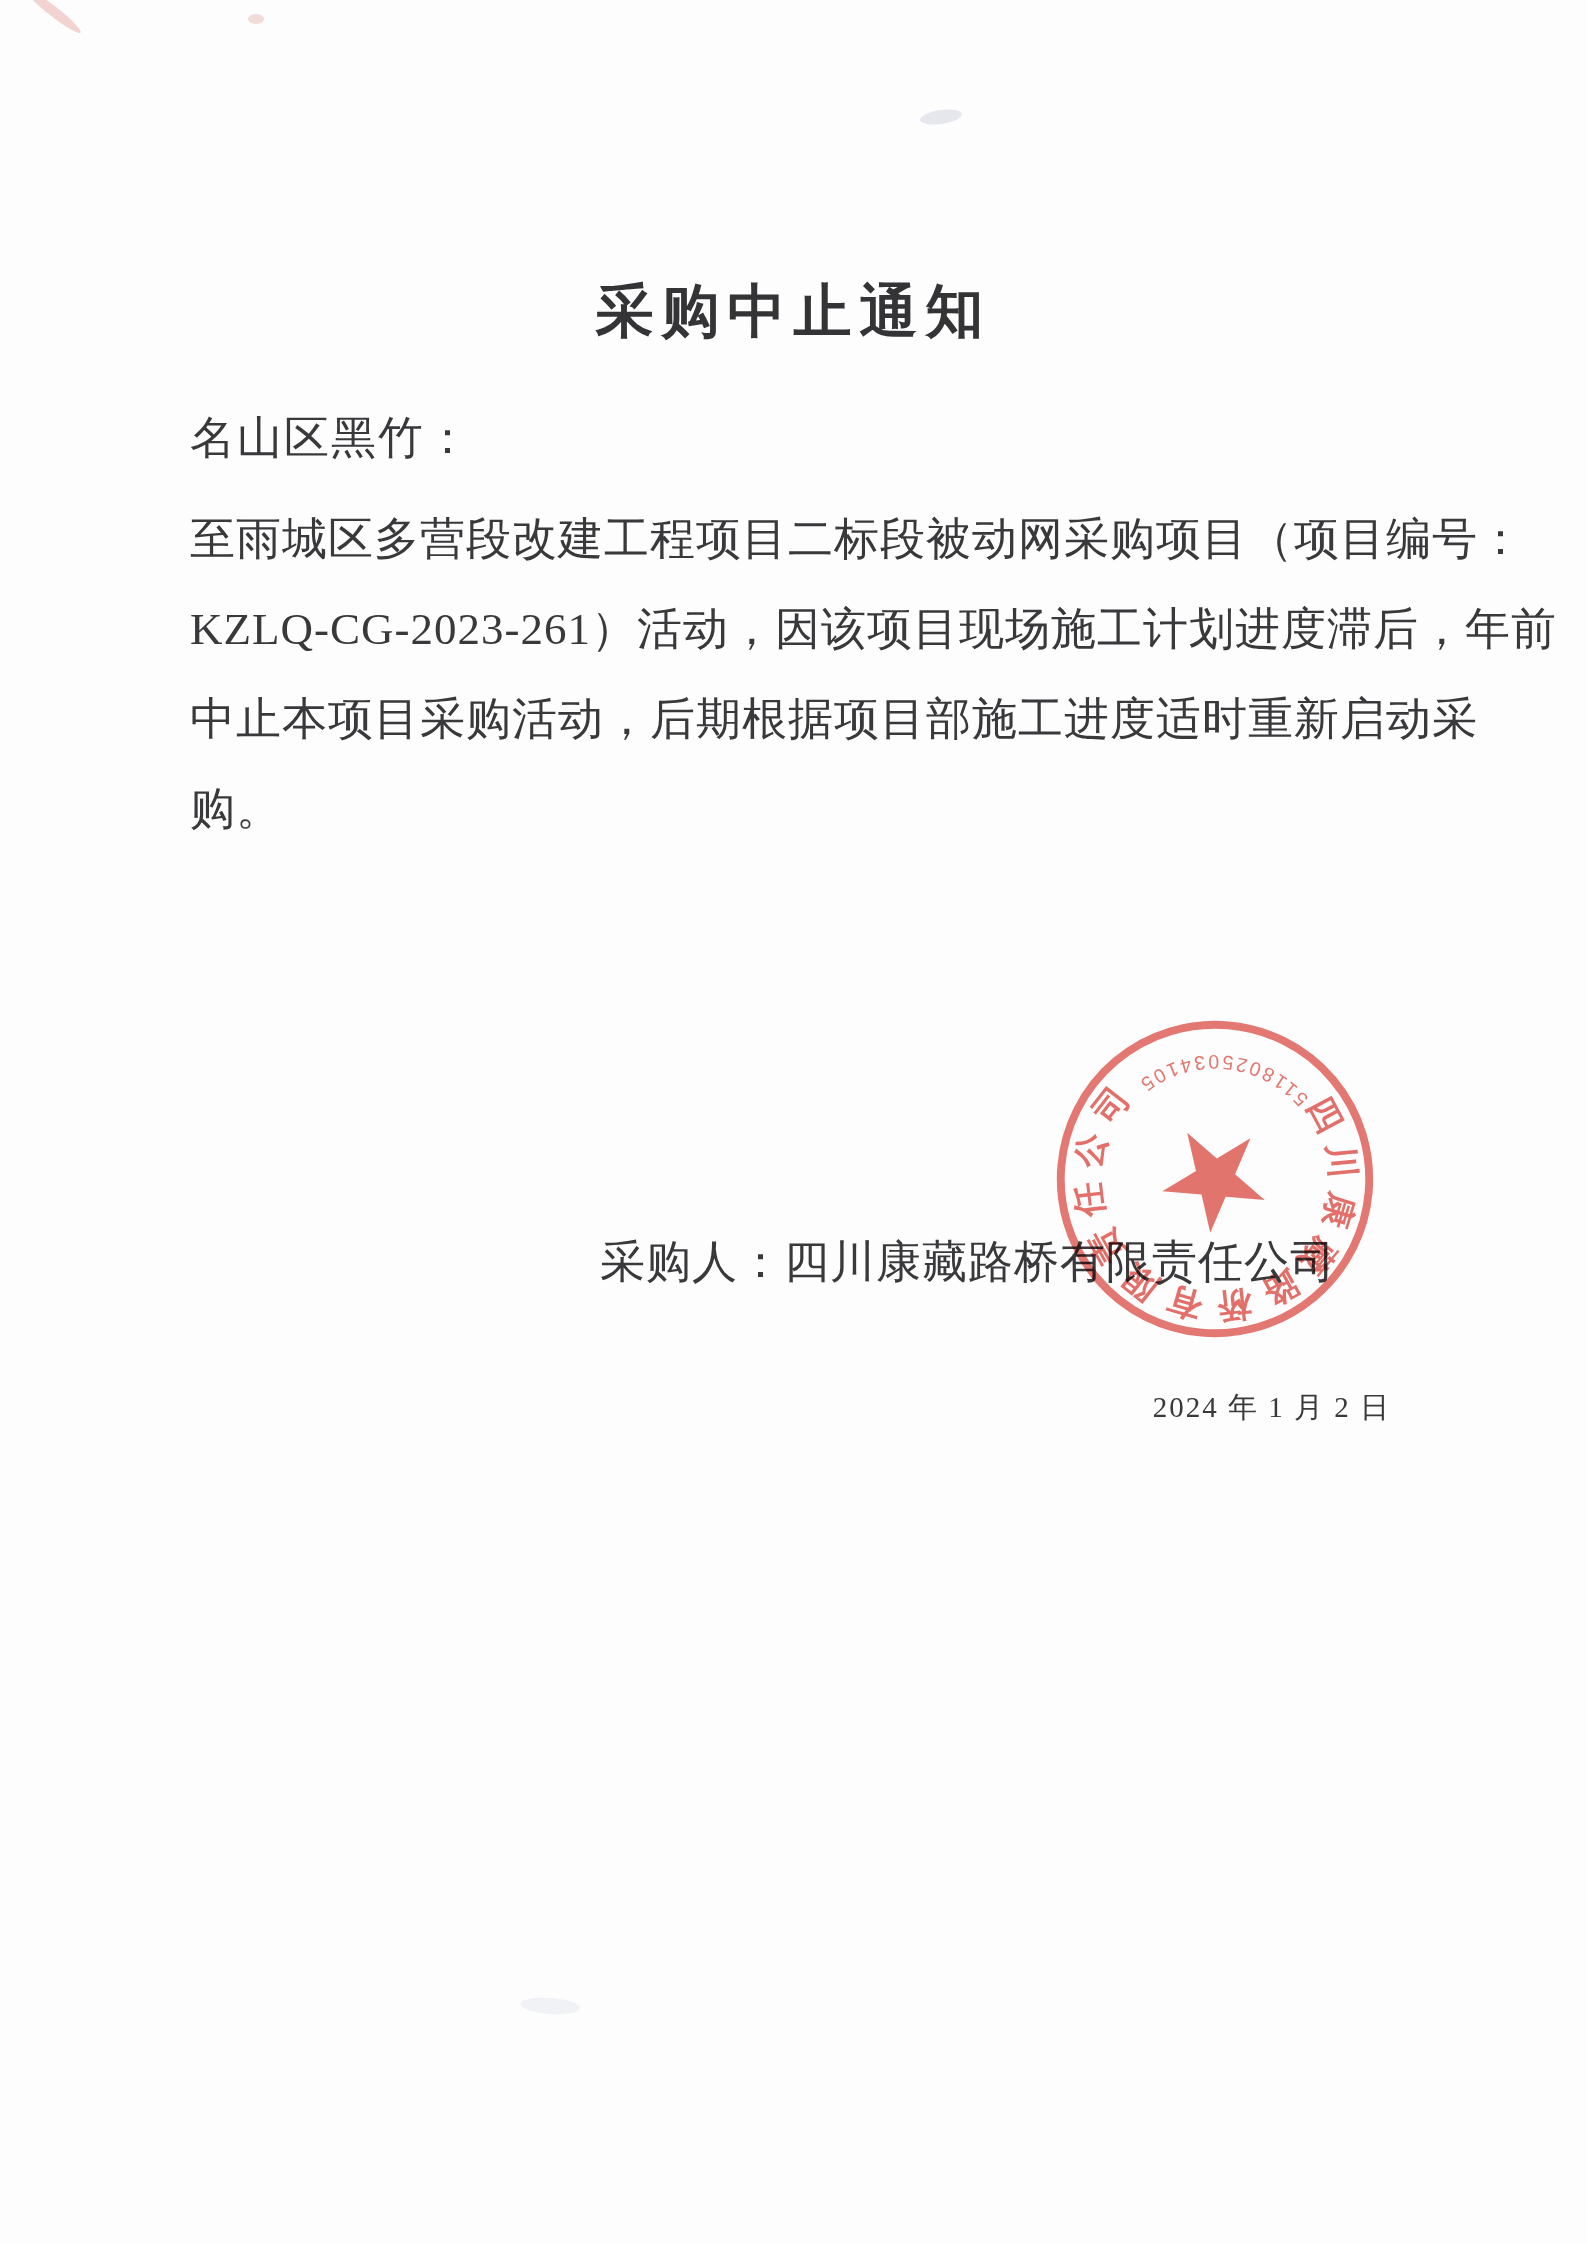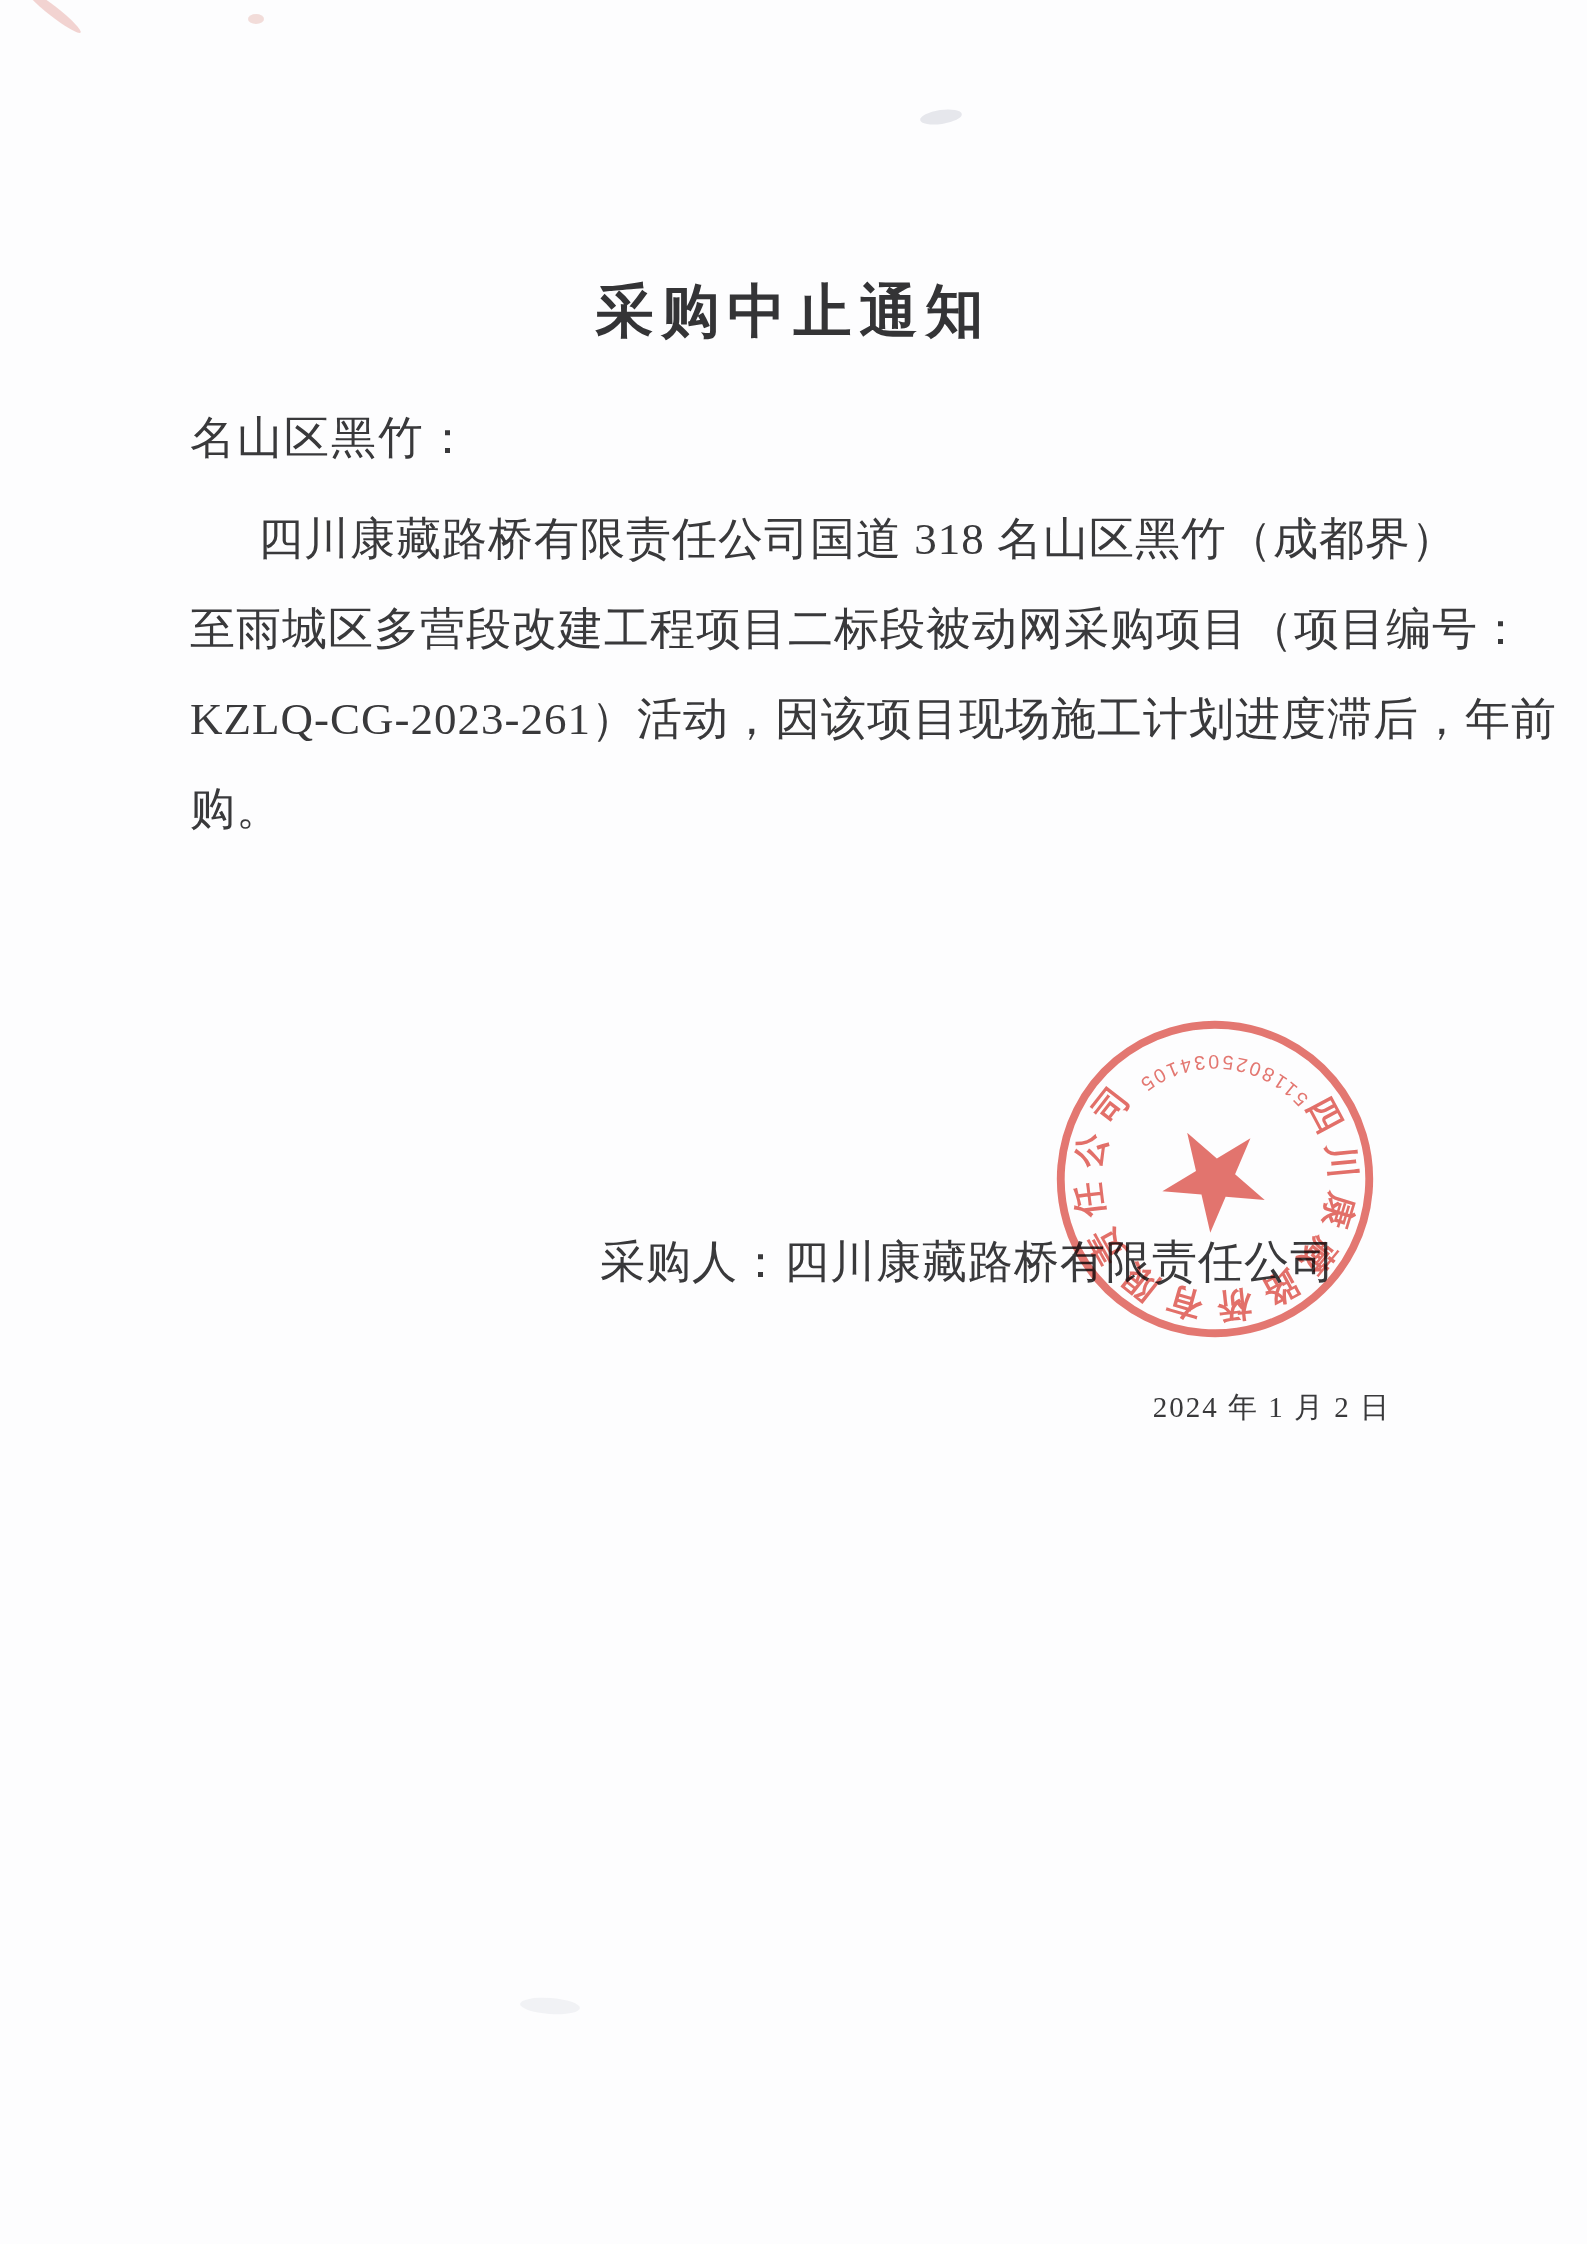--- a/index.html
+++ b/index.html
@@ -90,23 +90,23 @@
   <div class="smudge smudge-red-corner"></div>
   <div class="smudge smudge-red-dot"></div>
   <div class="smudge smudge-gray"></div>
   <div class="smudge smudge-faint-bottom"></div>
 
   <h1 class="doc-title">采购中止通知</h1>
 
   <div class="salutation">名山区黑竹：</div>
 
   <div class="body-paragraph">
-    <div class="body-line first">四川康藏路桥有限责任公司国道 318 名山区黑竹（成都界）</div>
     <div class="body-line">至雨城区多营段改建工程项目二标段被动网采购项目（项目编号：</div>
     <div class="body-line">KZLQ-CG-2023-261）活动，因该项目现场施工计划进度滞后，年前</div>
+    <div class="body-line">中止本项目采购活动，后期根据项目部施工进度适时重新启动采</div>
     <div class="body-line last">购。</div>
   </div>
 
   <div class="signature-line">
     <span>采购人：</span><span>四川康藏路桥有限责任公司</span>
   </div>
 
   <div class="date-line">2024 年 1 月 2 日</div>
 
   <svg class="stamp" viewBox="0 0 340 340" xmlns="http://www.w3.org/2000/svg">

